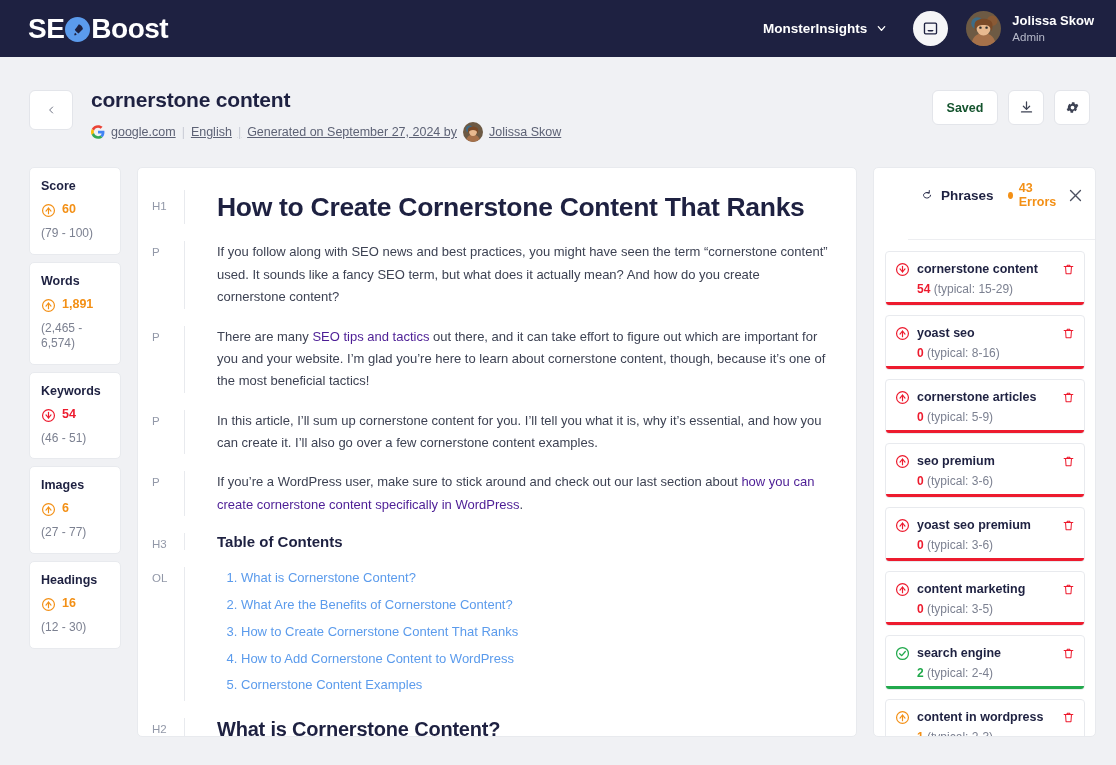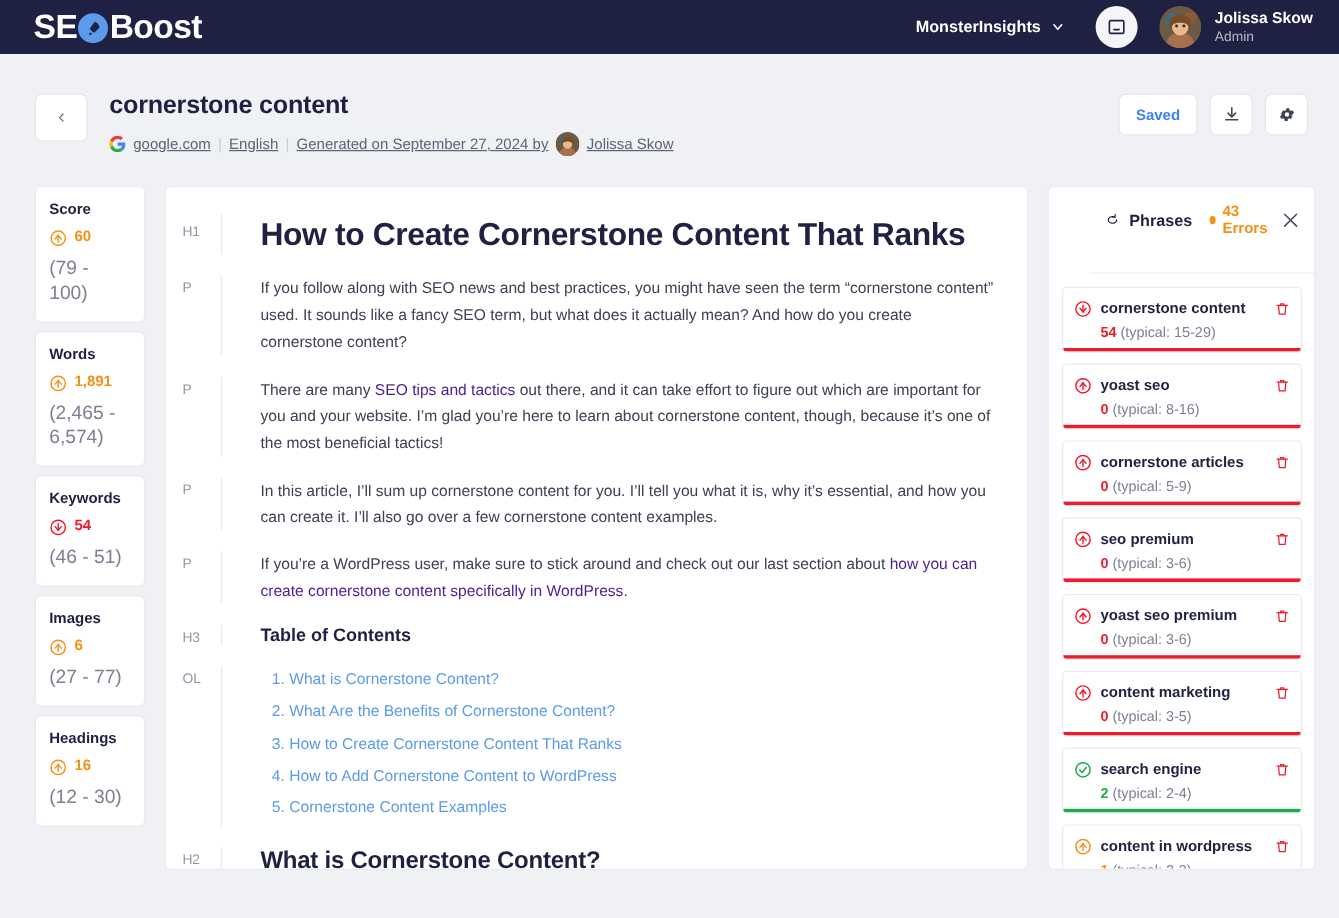--- a/index.html
+++ b/index.html
@@ -5,21 +5,21 @@
   * { box-sizing: border-box; margin: 0; padding: 0; }
   html, body {
     width: 1116px; height: 765px;
     background: #f0f1f4;
     font-family: "Liberation Sans", sans-serif;
     overflow: hidden;
   }
 
   
   .topbar {
-    height: 45px; background: #1e2141;
+    height: 57px; background: #1e2141;
     display: flex; align-items: center;
     padding: 0 22px 0 28px;
   }
   .logo { display: flex; align-items: center; font-size: 28px; font-weight: bold; color: #fff; letter-spacing: -0.5px; }
   .logo .o-mark {
     width: 25px; height: 25px; border-radius: 50%;
     background: #5b9bec; display: inline-flex;
     align-items: center; justify-content: center;
     margin: 0 1px; position: relative; top: 1px;
   }
@@ -45,38 +45,38 @@
     cursor: pointer; flex: none; margin-top: 2px;
   }
   .head-text { margin-left: 18px; flex: 1; }
   .page-title { font-size: 21px; font-weight: bold; color: #1e2141; letter-spacing: -0.2px; }
   .meta-row { display: flex; align-items: center; gap: 6px; margin-top: 10px; font-size: 12.5px; color: #5d6275; text-decoration: underline; }
   .meta-sep { color: #c9ccd6; }
   .head-actions { display: flex; gap: 10px; margin-top: 2px; }
   .btn-outline {
     height: 35px; border: 1px solid #e3e5ea; background: #fff; border-radius: 6px;
     display: flex; align-items: center; justify-content: center;
-    font-size: 12.5px; color: #3b82f6; font-weight: bold; cursor: pointer;
+    font-size: 12.5px; color: #14532d; font-weight: bold; cursor: pointer;
   }
   .btn-saved { width: 66px; }
   .btn-icon { width: 36px; }
 
   
   .main {
     display: flex; gap: 16px; padding: 25px 20px 0 29px; align-items: flex-start;
     height: 595px;
   }
 
   
   .stats { width: 92px; flex: none; display: flex; flex-direction: column; gap: 7px; }
   .stat-card { background: #fff; border: 1px solid #e8eaee; border-radius: 5px; padding: 11px 10px 12px 11px; }
   .stat-label { font-size: 12.5px; font-weight: bold; color: #1e2141; }
   .stat-value-row { display: flex; align-items: flex-start; gap: 6px; margin-top: 9px; }
   .stat-value { font-size: 12.5px; font-weight: bold; line-height: 1.25; }
-  .stat-range { font-size: 16px; color: #7c8191; margin-top: 8px; line-height: 1.3; }
+  .stat-range { font-size: 12px; color: #7c8191; margin-top: 8px; line-height: 1.3; }
   .circ { width: 15px; height: 15px; flex: none; margin-top: 1px; }
 
   
   .doc {
     flex: 1; background: #fff; border: 1px solid #e8eaee; border-radius: 5px;
     height: 100%; overflow: hidden; padding: 22px 26px 0 12px;
   }
   .blk { display: flex; margin-bottom: 17px; }
   .blk-tag { width: 34px; flex: none; font-size: 11.5px; color: #9298a8; padding-top: 5px; text-align: left; padding-left: 2px; }
   .blk-body { flex: 1; border-left: 1px solid #e8eaee; padding-left: 32px; }

